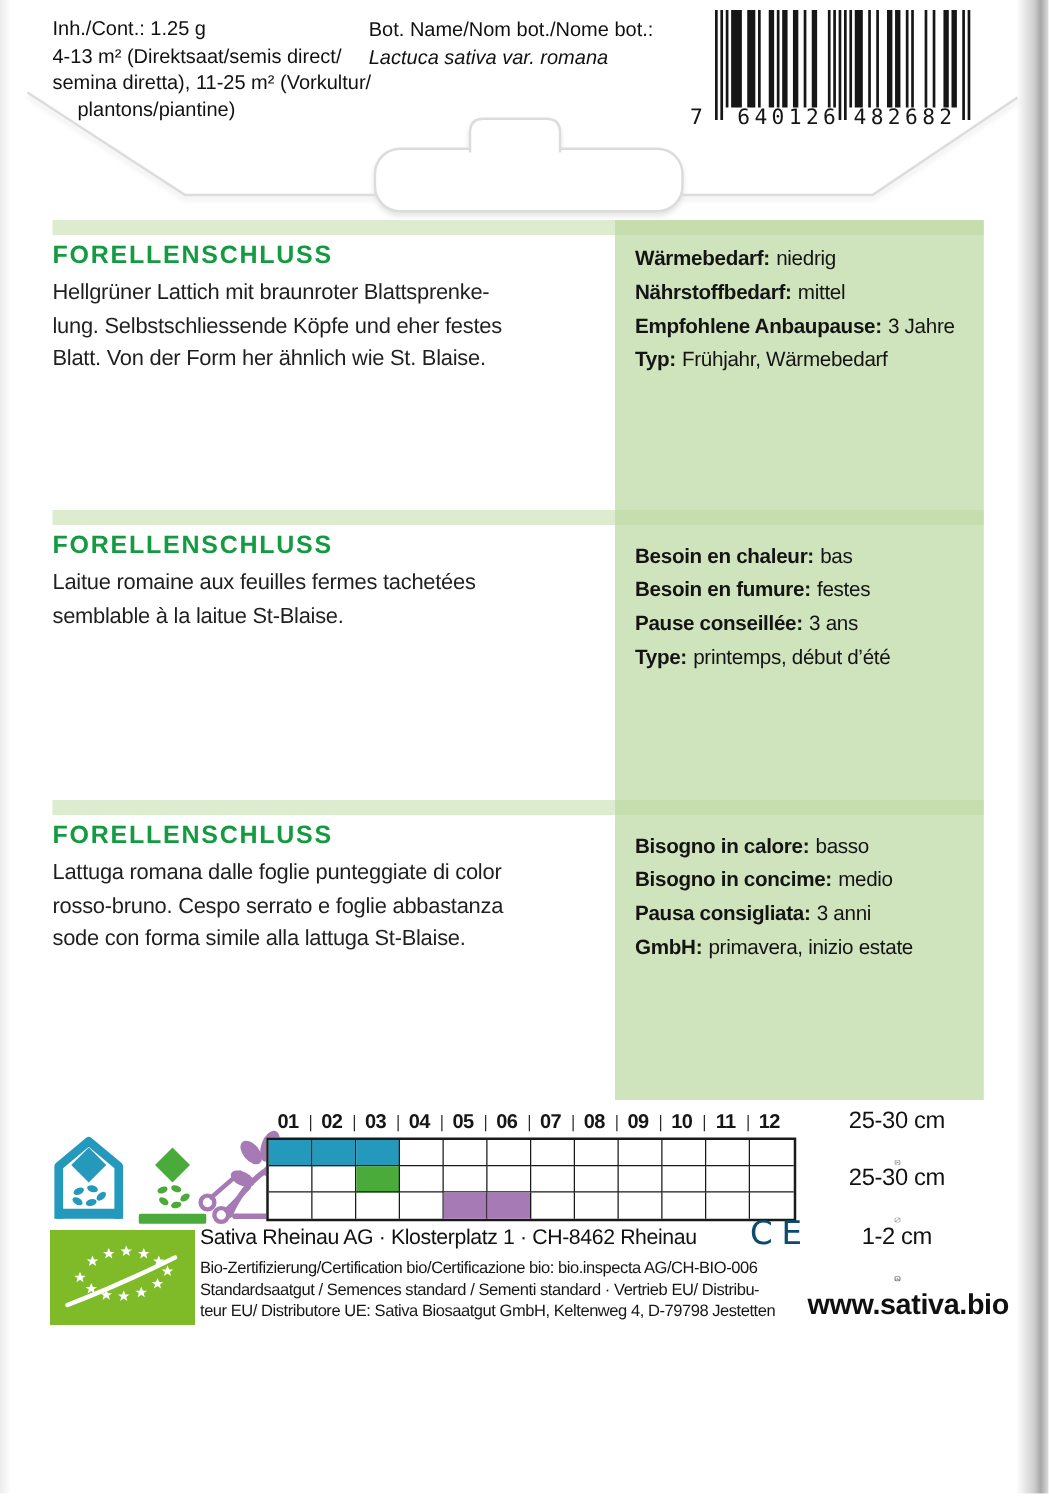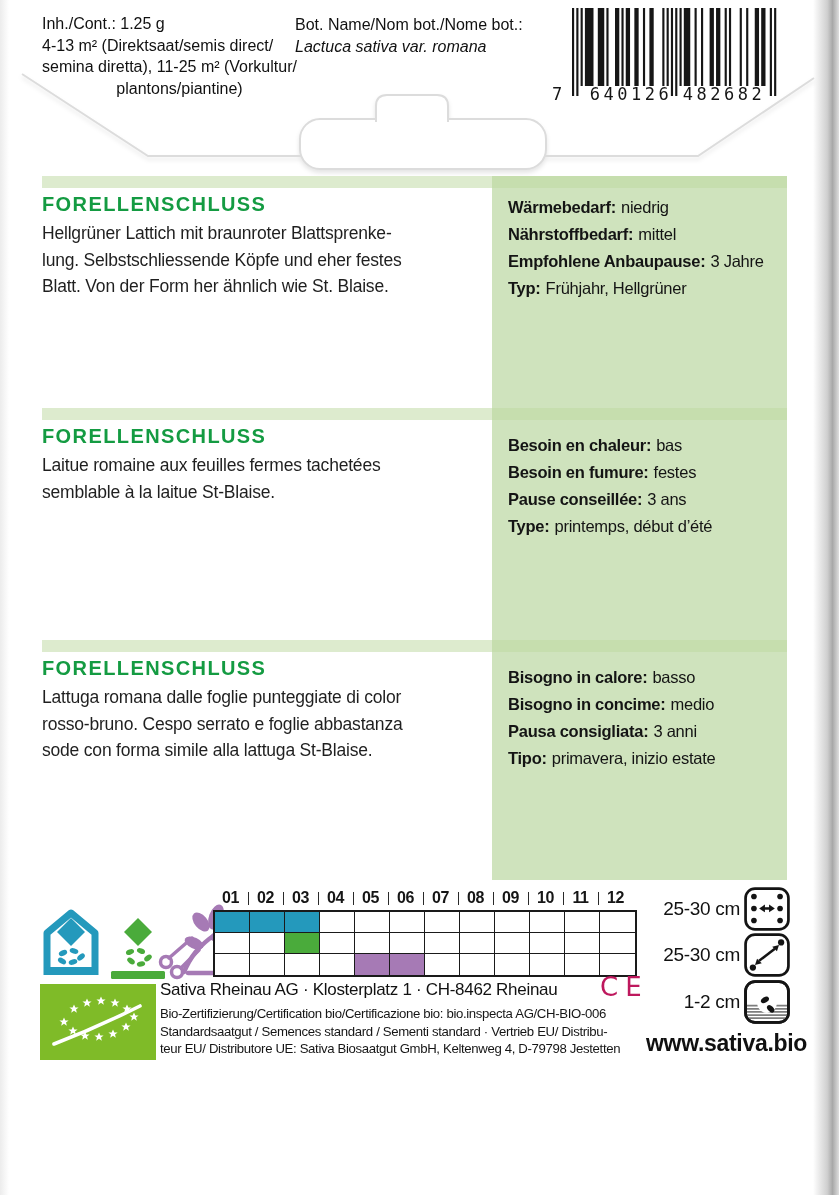--- a/index.html
+++ b/index.html
@@ -5,21 +5,21 @@
   html,body{margin:0;padding:0;background:#fff;}
   .packet{position:relative;width:839px;height:1195px;background:#ffffff;overflow:hidden;
           font-family:"Liberation Sans",sans-serif;color:#1c1c1c;}
   .edge-right{position:absolute;right:0;top:0;width:26px;height:100%;
     background:linear-gradient(to right,rgba(255,255,255,0) 0%,#cfcfcf 55%,#a8a8a8 75%,#dedede 100%);}
   .edge-left{position:absolute;left:0;top:0;width:9px;height:100%;
     background:linear-gradient(to left,rgba(255,255,255,0),#ececec);}
 
   
   .top-left{position:absolute;left:42px;top:13px;font-size:16px;line-height:21.5px;color:#111;}
-  .top-left .indent{padding-left:20px;text-align:center;}
+  .top-left .indent{padding-left:20px;}
   .bot-name{position:absolute;left:295px;top:14px;width:280px;font-size:16px;line-height:22px;color:#111;}
   .bot-name .latin{font-style:italic;}
 
   .barcode{position:absolute;left:546px;top:8px;width:250px;height:112px;}
   .barcode svg{position:absolute;left:26px;top:0;}
   .bc-digit{position:absolute;top:76px;font-family:"DejaVu Sans Mono",monospace;font-size:17px;color:#161616;}
   .bc-first{left:6px;}
   .bc-left{left:42px;width:86px;text-align:center;letter-spacing:3.5px;}
   .bc-right{left:135px;width:86px;text-align:center;letter-spacing:3.5px;}
 
@@ -51,24 +51,24 @@
   .cal-cell:nth-child(n+25){border-bottom:none;}
 
   .method-icon{position:absolute;}
   .mi-greenhouse{left:38px;top:905px;}
   .mi-direct{left:110px;top:916px;}
   .mi-harvest{left:156px;top:900px;}
 
   
   .eu-logo{position:absolute;left:40px;top:984px;}
   .addr{position:absolute;left:160px;top:980px;font-size:17px;letter-spacing:-0.3px;color:#111;white-space:nowrap;}
-  .ce{position:absolute;left:600px;top:972px;font-family:"DejaVu Sans",sans-serif;font-size:26px;letter-spacing:7px;color:#be185d;}
+  .ce{position:absolute;left:600px;top:972px;font-family:"DejaVu Sans",sans-serif;font-size:26px;letter-spacing:7px;color:#0c4a6e;}
   .cert{position:absolute;left:160px;top:1005px;font-size:13.2px;line-height:17.6px;letter-spacing:-0.35px;color:#161616;white-space:nowrap;}
 
-  .sp-row{position:absolute;left:645px;width:145px;height:46px;display:flex;align-items:center;justify-content:flex-end;gap:4px;}
+  .sp-row{position:absolute;left:645px;width:145px;height:46px;display:flex;align-items:center;justify-content:flex-end;gap:20px;flex-direction:column;}
   .sp1{top:886px;} .sp2{top:932px;} .sp3{top:979px;}
   .sp-label{font-size:19px;letter-spacing:-0.3px;color:#111;}
   .website{position:absolute;left:646px;top:1030px;font-size:23px;font-weight:bold;letter-spacing:-0.3px;color:#101010;}
 </style>
 </head>
 <body>
 
 <div class="packet">
 
   <svg class="flap" width="839" height="210" viewBox="0 0 839 210">
@@ -139,21 +139,21 @@
   <div class="sec-title t1">FORELLENSCHLUSS</div>
   <div class="sec-desc d1">
     <div>Hellgrüner Lattich mit braunroter Blattsprenke-</div>
     <div>lung. Selbstschliessende Köpfe und eher festes</div>
     <div>Blatt. Von der Form her ähnlich wie St. Blaise.</div>
   </div>
   <div class="info-box i1">
     <div class="info-row"><span class="lbl">Wärmebedarf:</span><span>niedrig</span></div>
     <div class="info-row"><span class="lbl">Nährstoffbedarf:</span><span>mittel</span></div>
     <div class="info-row"><span class="lbl">Empfohlene Anbaupause:</span><span>3 Jahre</span></div>
-    <div class="info-row"><span class="lbl">Typ:</span><span>Frühjahr, Hellgrüner</span></div>
+    <div class="info-row"><span class="lbl">Typ:</span><span>Frühjahr, Wärmebedarf</span></div>
   </div>
 
   <div class="sec-title t2">FORELLENSCHLUSS</div>
   <div class="sec-desc d2">
     <div>Laitue romaine aux feuilles fermes tachetées</div>
     <div>semblable à la laitue St-Blaise.</div>
   </div>
   <div class="info-box i2">
     <div class="info-row"><span class="lbl">Besoin en chaleur:</span><span>bas</span></div>
     <div class="info-row"><span class="lbl">Besoin en fumure:</span><span>festes</span></div>
@@ -164,21 +164,21 @@
   <div class="sec-title t3">FORELLENSCHLUSS</div>
   <div class="sec-desc d3">
     <div>Lattuga romana dalle foglie punteggiate di color</div>
     <div>rosso-bruno. Cespo serrato e foglie abbastanza</div>
     <div>sode con forma simile alla lattuga St-Blaise.</div>
   </div>
   <div class="info-box i3">
     <div class="info-row"><span class="lbl">Bisogno in calore:</span><span>basso</span></div>
     <div class="info-row"><span class="lbl">Bisogno in concime:</span><span>medio</span></div>
     <div class="info-row"><span class="lbl">Pausa consigliata:</span><span>3 anni</span></div>
-    <div class="info-row"><span class="lbl">Tipo:</span><span>primavera, inizio estate</span></div>
+    <div class="info-row"><span class="lbl">GmbH:</span><span>primavera, inizio estate</span></div>
   </div>
 
   <svg class="method-icon mi-greenhouse" width="66" height="72" viewBox="0 0 66 72">
     <path d="M9,70 V28 L33,8 L57,28 V70" fill="none" stroke="#2499bc" stroke-width="7" stroke-linejoin="round"></path>
     <rect x="6" y="62" width="54" height="8" rx="2" fill="#2499bc"></rect>
     <polygon points="33,13 47,27 33,41 19,27" fill="#2499bc"></polygon>
     <g fill="#2499bc">
       <ellipse cx="25" cy="48" rx="4.4" ry="2.7" transform="rotate(-25 25 48)"></ellipse>
       <ellipse cx="36" cy="46" rx="4.4" ry="2.7" transform="rotate(15 36 46)"></ellipse>
       <ellipse cx="43" cy="52" rx="4.4" ry="2.7" transform="rotate(-40 43 52)"></ellipse>

